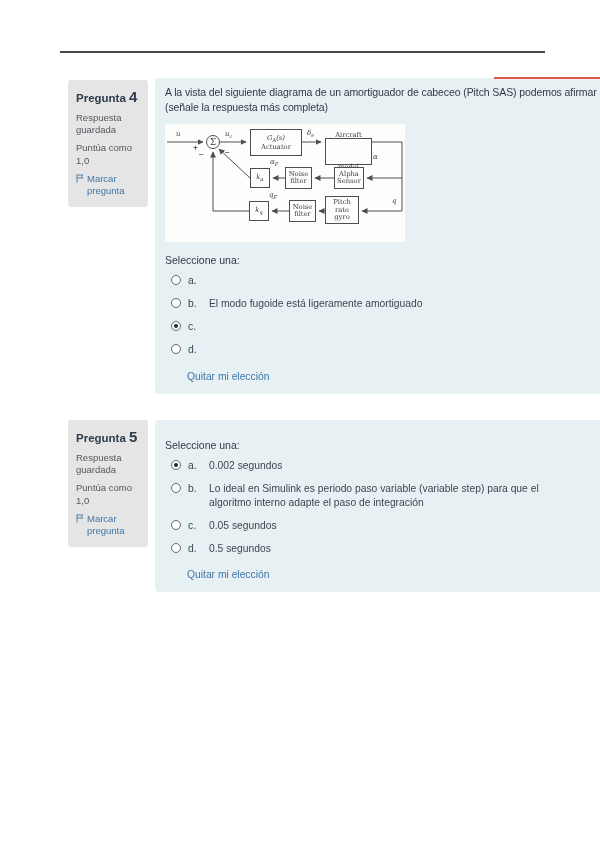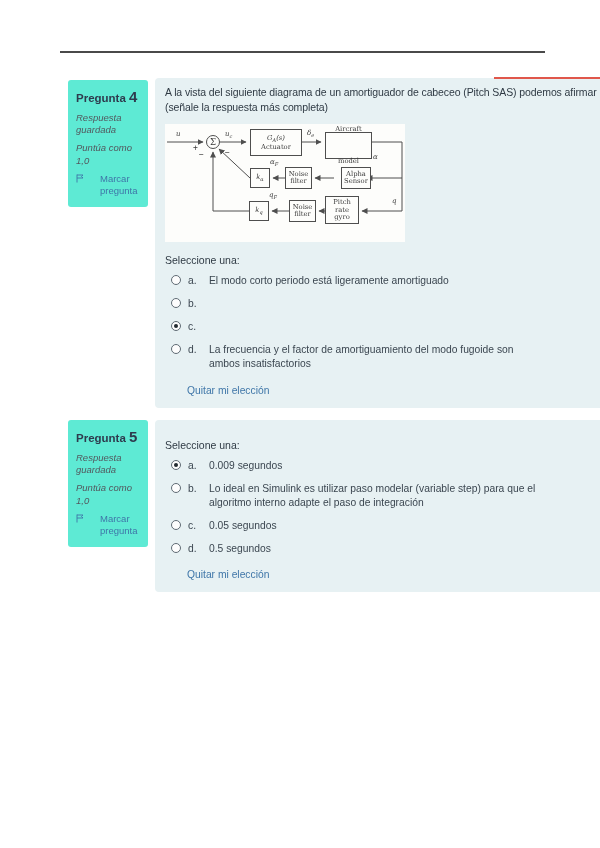--- a/index.html
+++ b/index.html
@@ -6,27 +6,27 @@
   html,body { background:#fff; }
   .page {
     position:relative; width:600px; height:848px; background:#ffffff;
     font-family:"Liberation Sans", sans-serif; color:#32373c; overflow:hidden;
   }
   .top-rule { position:absolute; left:60px; top:51px; width:485px; height:2px; background:#4a4a4a; }
 
   
   .q-section { position:absolute; }
   .qinfo {
-    position:absolute; background:#5eead4; border-radius:3px;
+    position:absolute; background:#e5e5e5; border-radius:3px;
     width:80px; padding:7px 8px 9px 8px; font-size:9.5px; line-height:1.3; color:#53585e;
   }
   .qno { color:#2e3b4e; font-weight:bold; font-size:11.5px; margin-bottom:5px; }
   .qno .num { font-size:15px; }
-  .qmeta { margin-bottom:6px;font-style:italic; }
-  .flag-link { color:#3f76a8; cursor:pointer; display:flex; gap:16px; align-items:flex-start; }
+  .qmeta { margin-bottom:6px; }
+  .flag-link { color:#3f76a8; cursor:pointer; display:flex; gap:3px; align-items:flex-start; }
   .flag-link svg { flex:0 0 auto; margin-top:1px; }
 
   .qcontent {
     position:absolute; left:87px; top:0; width:452px;
     background:#e7f1f3; border-radius:4px; padding:7px 10px 10px 10px;
   }
   .red-line { position:absolute; top:-1px; right:0; width:113px; height:2px; background:#e0574b; }
   .qtext { font-size:10.5px; line-height:1.45; color:#2f3a44; letter-spacing:-0.1px; }
   .prompt { font-size:10.5px; margin:12px 0 8px 0; color:#2f3a44; }
 
@@ -120,35 +120,35 @@
         <div class="sum">
             <span>Σ</span>
           </div>
         <span class="sig" style="left:60px; top:6px;"><span>u</span><sub>c</sub></span>
 
         <div class="blk" style="left:85px; top:5px; width:52px; height:27px;">
           <span style="font-style:italic;"><span>G</span><sub>A</sub><span>(s)</span></span>
           <span>Actuator</span>
         </div>
         <span class="sig" style="left:142px; top:5px;"><span>δ</span><sub>e</sub></span>
-        <div class="blk" style="left:160px; top:8px; width:47px; height:27px;gap:24px;">
+        <div class="blk" style="left:160px; top:14px; width:47px; height:27px;gap:24px;">
           <span>Aircraft</span>
             <span>model</span>
         </div>
 
         <span class="sig" style="left:208px; top:29px;">α</span>
         <div class="blk" style="left:85px; top:44px; width:20px; height:20px; font-style:italic;">
           <span><span>k</span><sub>α</sub></span>
         </div>
         <span class="sig" style="left:105px; top:34px;"><span>α</span><sub>F</sub></span>
         <div class="blk" style="left:120px; top:43px; width:27px; height:22px;">
           <span>Noise</span>
             <span>filter</span>
         </div>
-        <div class="blk" style="left:176px; top:43px; width:30px; height:22px;">
+        <div class="blk" style="left:169px; top:43px; width:30px; height:22px;">
           <span>Alpha</span>
             <span>Sensor</span>
         </div>
 
         <div class="blk" style="left:84px; top:77px; width:20px; height:20px; font-style:italic;">
           <span><span>k</span><sub>q</sub></span>
         </div>
         <span class="sig" style="left:104px; top:67px;"><span>q</span><sub>F</sub></span>
         <div class="blk" style="left:124px; top:76px; width:27px; height:22px;">
           <span>Noise</span>
@@ -160,34 +160,33 @@
             <span>gyro</span>
         </div>
         <span class="sig" style="left:227px; top:73px;">q</span>
       </div>
 
       <div class="prompt">Seleccione una:</div>
 
       <label class="opt">
         <span class="radio"></span>
         <span class="letter">a.</span>
-        <span class="otext">El modo corto periodo está ligeramente amortiguado</span>
       </label>
       <label class="opt">
         <span class="radio"></span>
         <span class="letter">b.</span>
+        <span class="otext">El modo fugoide está ligeramente amortiguado</span>
       </label>
       <label class="opt">
         <span class="radio checked"></span>
         <span class="letter">c.</span>
       </label>
       <label class="opt">
         <span class="radio"></span>
         <span class="letter">d.</span>
-        <span class="otext">La frecuencia y el factor de amortiguamiento del modo fugoide son ambos insatisfactorios</span>
       </label>
 
       <span class="clear-link">Quitar mi elección</span>
     </div>
   </div>
 
   <div class="q-section" style="left:68px; top:420px; width:477px;">
     <div class="qinfo">
       <div class="qno">
         <span>Pregunta</span>
@@ -203,26 +202,26 @@
       </div>
     </div>
 
     <div class="qcontent">
 
       <div class="prompt">Seleccione una:</div>
 
       <label class="opt">
         <span class="radio checked"></span>
         <span class="letter">a.</span>
-        <span class="otext">0.009 segundos</span>
+        <span class="otext">0.002 segundos</span>
       </label>
       <label class="opt">
         <span class="radio"></span>
         <span class="letter">b.</span>
-        <span class="otext">Lo ideal en Simulink es utilizar paso modelar (variable step) para que el algoritmo interno adapte el paso de integración</span>
+        <span class="otext">Lo ideal en Simulink es periodo paso variable (variable step) para que el algoritmo interno adapte el paso de integración</span>
       </label>
       <label class="opt">
         <span class="radio"></span>
         <span class="letter">c.</span>
         <span class="otext">0.05 segundos</span>
       </label>
       <label class="opt">
         <span class="radio"></span>
         <span class="letter">d.</span>
         <span class="otext">0.5 segundos</span>

